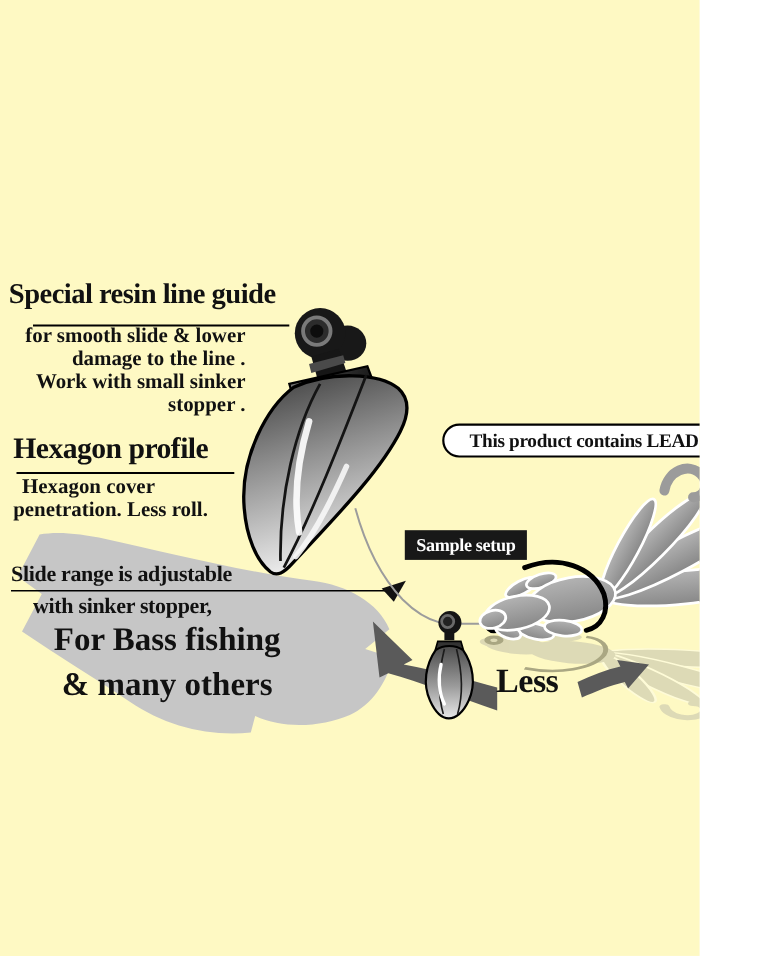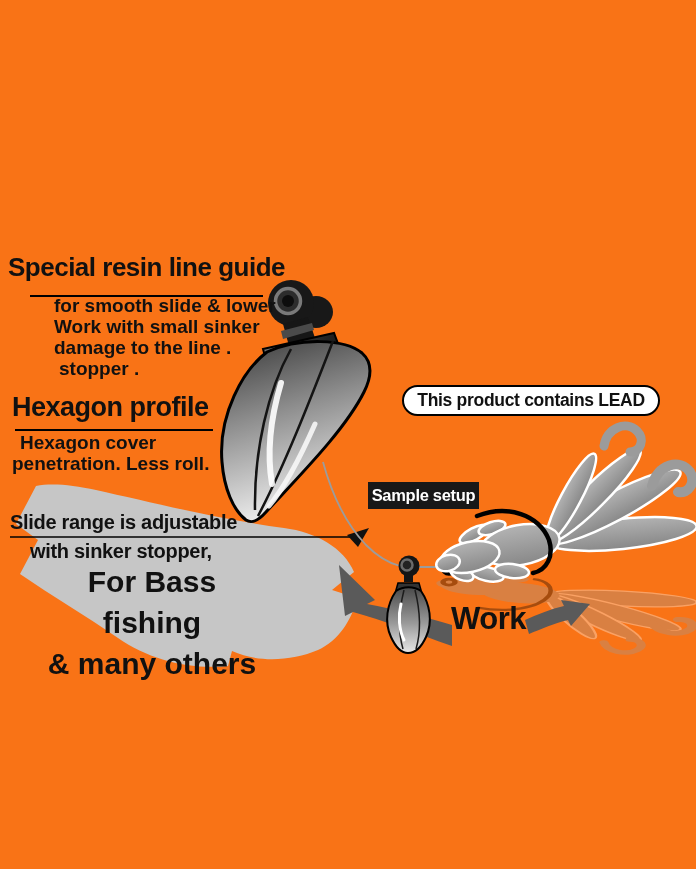--- a/index.html
+++ b/index.html
@@ -1,18 +1,18 @@
 <!DOCTYPE html>
 <html><head>
 <meta charset="utf-8">
 <style>
   html,body{margin:0;padding:0;background:#fff;}
   #stage{
-    position:relative;width:696px;height:869px;background:#f97316;overflow:hidden;
-    font-family:Liberation Sans, sans-serif;color:#111;
+    position:relative;width:636px;height:869px;background:#fef9c3;overflow:hidden;
+    font-family:Liberation Serif, serif;color:#111;
   }
   #art{position:absolute;left:0;top:0;z-index:1;}
   .txt{position:absolute;z-index:2;font-weight:bold;white-space:nowrap;}
   .h1{font-size:26px;letter-spacing:-0.5px;}
   .sub{font-size:19px;line-height:21px;}
   .sub div{white-space:nowrap;}
   .sub .indent{margin-left:5px;}
   .note{font-size:20px;letter-spacing:-0.3px;}
   .big{font-size:30px;line-height:41px;text-align:center;width:228px;white-space:normal;}
   .lead-pill{
@@ -161,24 +161,24 @@
         <ellipse cx="462" cy="574" rx="12" ry="6" transform="rotate(20 462 574)"></ellipse>
         <ellipse cx="470" cy="557" rx="30" ry="15" transform="rotate(-12 470 557)"></ellipse>
         <ellipse cx="448" cy="563" rx="12" ry="8" transform="rotate(-15 448 563)"></ellipse>
       </g>
       <path d="M 477 516 C 508 504, 539 515, 549 540 C 554 556, 547 570, 533 573" fill="none" stroke="#000" stroke-width="4.5" stroke-linecap="round"></path>
     </g>
   </svg>
 
   <div class="txt h1" style="left:8px;top:252px;">Special resin line guide</div>
 
-  <div class="txt sub" style="left:54px;top:295px;">
+  <div class="txt sub" style="left:23px;top:295px;text-align:right;">
     <div>for smooth slide &amp; lower</div>
+    <div>damage to the line .</div>
     <div>Work with small sinker</div>
-    <div>damage to the line .</div>
     <div class="indent">stopper .</div>
   </div>
 
   <div class="txt h1" style="left:12px;top:392px;font-size:27px;">Hexagon profile</div>
 
   <div class="txt sub" style="left:12px;top:432px;">
     <div class="indent" style="margin-left:8px;">Hexagon cover</div>
     <div>penetration. Less roll.</div>
   </div>
 
@@ -191,15 +191,15 @@
   </div>
 
   <div class="lead-pill">
     <span>This product contains LEAD</span>
   </div>
 
   <div class="sample-box">
     <span>Sample setup</span>
   </div>
 
-  <div class="txt slide-label" style="left:451px;top:601px;">Work</div>
+  <div class="txt slide-label" style="left:451px;top:601px;">Less</div>
 
 </div>
 
 </body></html>

